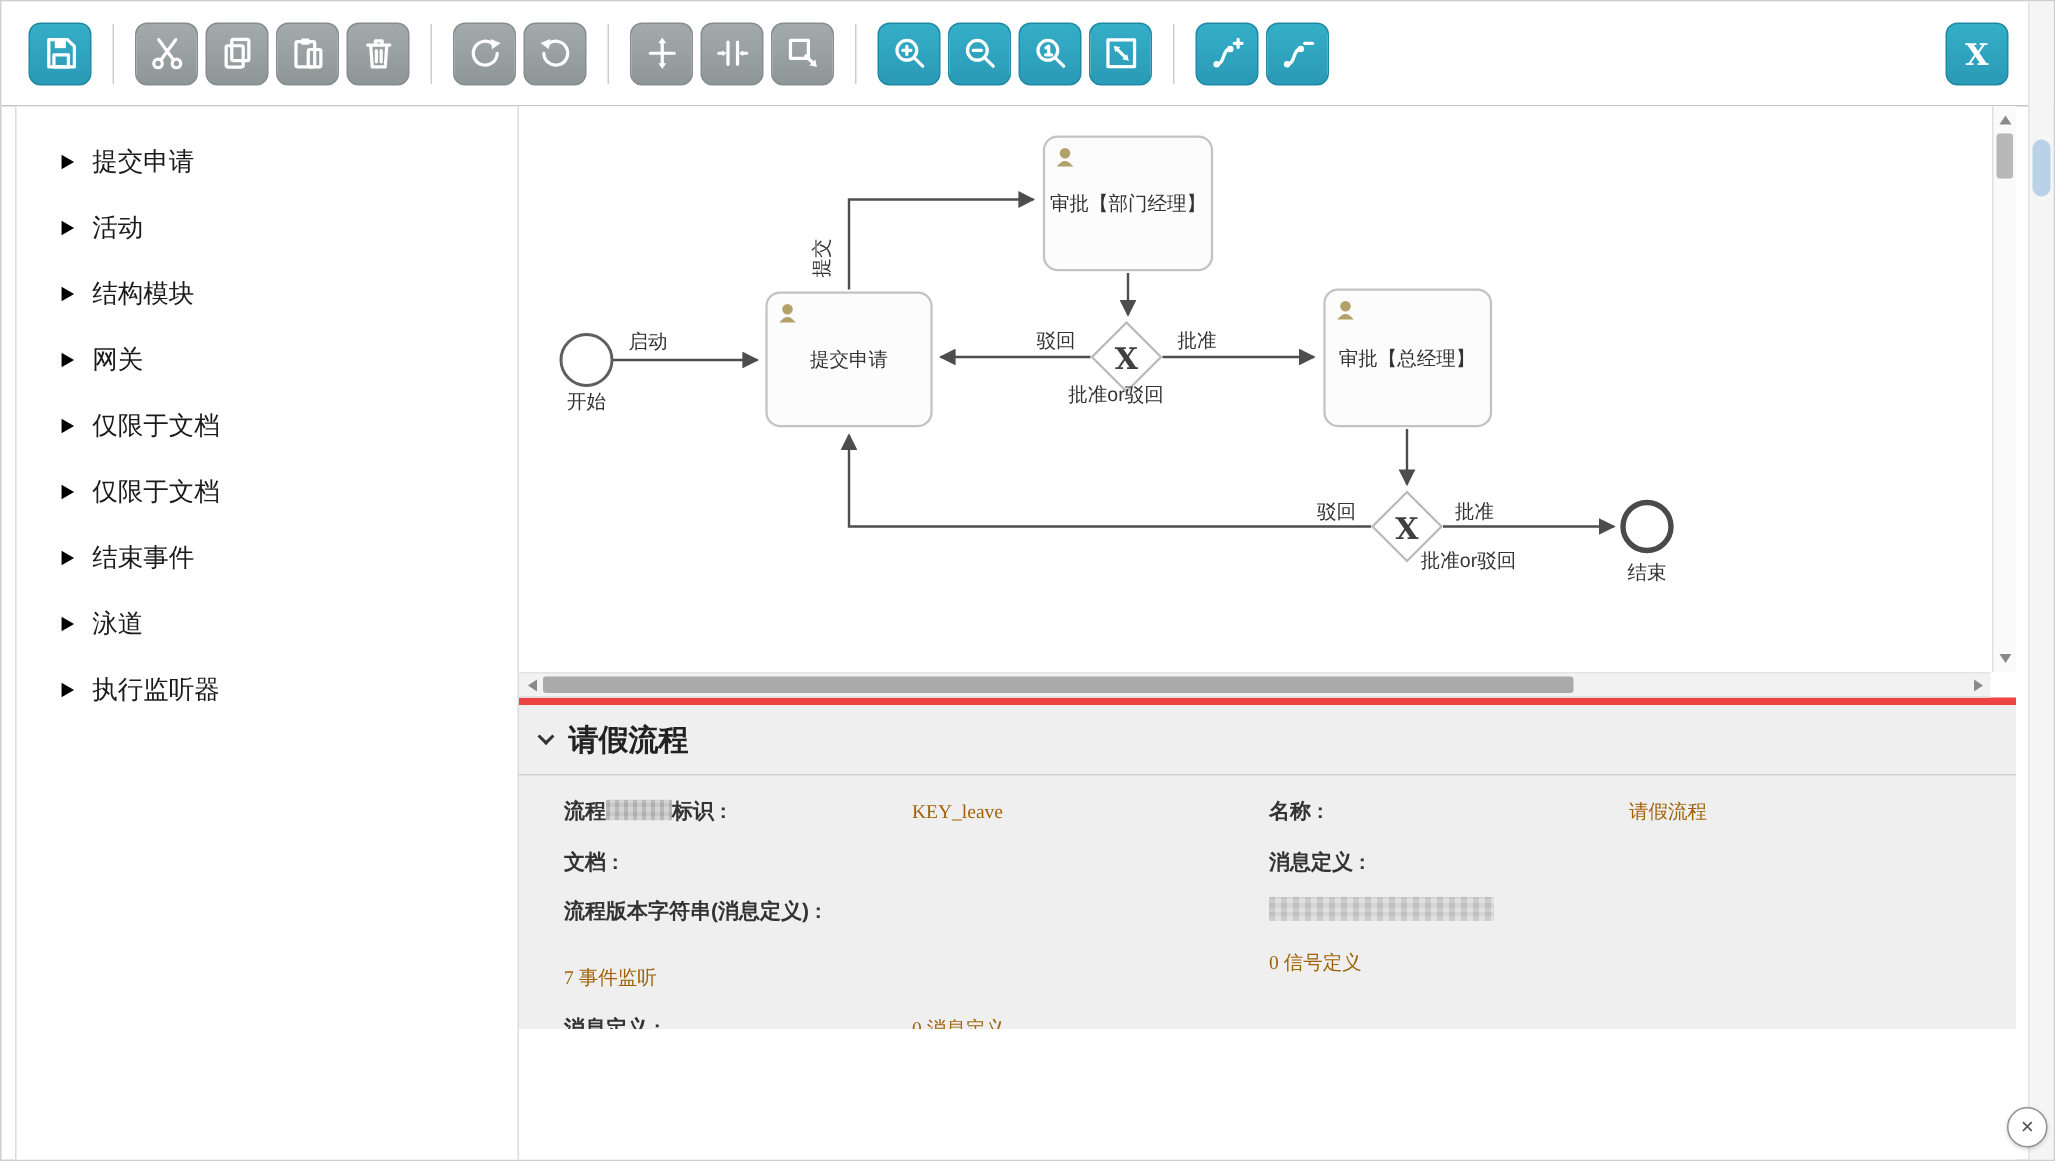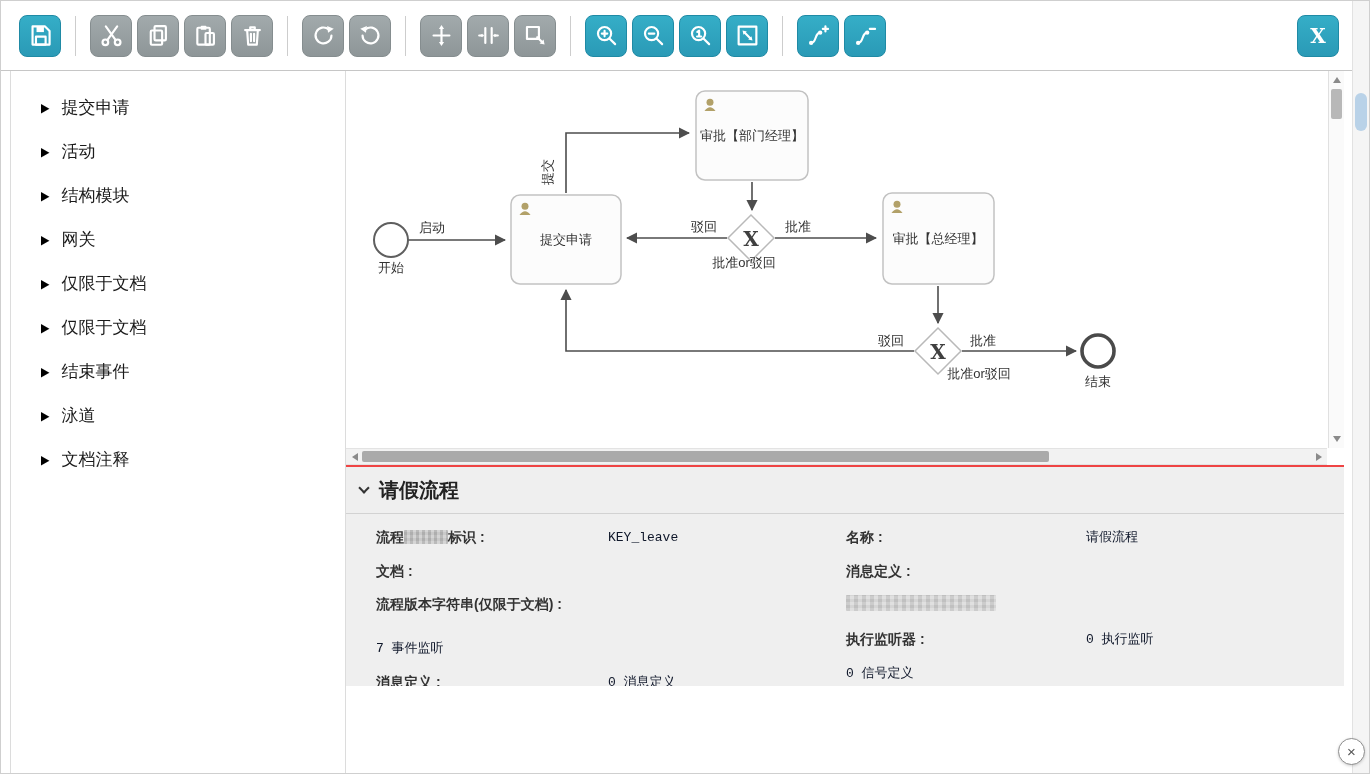--- a/index.html
+++ b/index.html
@@ -46,32 +46,32 @@
   .tri-right { width:0; height:0; border-top:4px solid transparent; border-bottom:4px solid transparent; border-left:6px solid #8a8a8a; }
   .vthumb { position:absolute; top:18px; left:2px; width:11px; height:30px; background:#b8b8b8; border-radius:2px; }
 
   .hscroll { height:17px; background:#f2f2f2; border-top:1px solid #e3e3e3; border-bottom:1px solid #e3e3e3;
              position:relative; margin-right:17px; flex:0 0 auto; }
   .harrow { position:absolute; top:0; width:15px; height:100%; display:flex; align-items:center; justify-content:center; }
   .harrow.left { left:1px; } .harrow.right { right:1px; }
   .hthumb { position:absolute; left:16px; top:2px; height:11px; width:70%; background:#aaaaaa; border-radius:2px; }
 
   
-  .props { height:221px; background:#efefef; border-top:2px solid #ef4444; overflow:hidden; }
+  .props { height:221px; background:#efefef; border-top:5px solid #ef4444; overflow:hidden; }
   .props-title { height:47px; display:flex; align-items:center; padding-left:14px; border-bottom:1px solid #d2d2d2; cursor:pointer; }
   .chev { width:8px; height:8px; border-right:2px solid #333; border-bottom:2px solid #333; transform:rotate(45deg); margin:-4px 11px 0 0; }
   .props-title .ptitle { font-size:20px; font-weight:700; color:#222; }
   .props-body { display:flex; padding:13px 0 0 30px; }
   .pcol.pleft { width:470px; flex:0 0 auto; }
   .pcol.pright { flex:1; }
   .prop-row { display:flex; line-height:20px; margin-bottom:13px; align-items:flex-start; }
   .prop-label { font-weight:700; font-size:14px; color:#333; padding-right:10px; }
   .pleft .prop-label { width:232px; flex:0 0 auto; }
   .pright .prop-label { width:240px; flex:0 0 auto; }
-  .prop-value { font-family:Liberation Mono, monospace; font-size:13px; color:#0f172a; padding-top:1px; }
+  .prop-value { font-family:Liberation Serif, serif; font-size:13px; color:#a16207; padding-top:1px; }
   .redact { display:inline-block; height:14px; vertical-align:-2px; border-radius:1px;
             background:repeating-linear-gradient(90deg, rgba(0,0,0,.10) 0 3px, rgba(255,255,255,.12) 3px 6px),
                        repeating-linear-gradient(0deg, #cfcfcf 0 3px, #c2c2c2 3px 6px); }
   .value-redact { height:16px;
             background:repeating-linear-gradient(90deg, rgba(0,0,0,.06) 0 4px, rgba(255,255,255,.18) 4px 8px),
                        repeating-linear-gradient(0deg, #d9d9d9 0 3px, #cccccc 3px 6px); }
 
   
   .page-scrollbar { position:absolute; top:0; right:0; width:17px; height:100%; background:#f5f5f5; border-left:1px solid #e2e2e2; }
   .page-thumb { position:absolute; top:92px; left:2px; width:12px; height:38px; background:#b9d2e8; border-radius:6px; }
@@ -239,21 +239,21 @@
       <div class="pal-item">
         <span class="pal-arrow">▶</span>
         <span>结束事件</span>
       </div>
       <div class="pal-item">
         <span class="pal-arrow">▶</span>
         <span>泳道</span>
       </div>
       <div class="pal-item">
         <span class="pal-arrow">▶</span>
-        <span>文档注释</span>
+        <span>执行监听器</span>
       </div>
     </div>
 
   <div class="workarea">
 
     <div class="canvas">
       <svg class="diagram" viewBox="0 0 982 377">
         <defs>
           <marker id="arr" viewBox="0 0 10 10" refX="9" refY="5" markerWidth="7" markerHeight="7" orient="auto-start-reverse">
             <path d="M0 0 L10 5 L0 10 z" fill="#4d4d4d"></path>
@@ -351,21 +351,21 @@
         <div class="pcol pleft" id="props-left">
             <div class="prop-row">
               <div class="prop-label">流程<span class="redact" style="width: 44px;"></span>标识 :</div>
               <div class="prop-value">KEY_leave</div>
             </div>
             <div class="prop-row">
               <div class="prop-label">文档 :</div>
               <div class="prop-value"></div>
             </div>
             <div class="prop-row" style="margin-bottom: 24px;">
-              <div class="prop-label">流程版本字符串(仅限于文档) :</div>
+              <div class="prop-label">流程版本字符串(消息定义) :</div>
               <div class="prop-value"></div>
             </div>
             <div class="prop-row">
               <div class="prop-value">7 事件监听</div>
             </div>
             <div class="prop-row">
               <div class="prop-label">消息定义 :</div>
               <div class="prop-value">0 消息定义</div>
             </div>
           </div>
@@ -373,24 +373,20 @@
             <div class="prop-row">
               <div class="prop-label">名称 :</div>
               <div class="prop-value">请假流程</div>
             </div>
             <div class="prop-row">
               <div class="prop-label">消息定义 :</div>
               <div class="prop-value"></div>
             </div>
             <div class="prop-row">
               <div class="prop-value"><span class="redact value-redact" style="width: 150px;"></span></div>
-            </div>
-            <div class="prop-row">
-              <div class="prop-label">执行监听器 :</div>
-              <div class="prop-value">0 执行监听</div>
             </div>
             <div class="prop-row">
               <div class="prop-value">0 信号定义</div>
             </div>
           </div>
       </div>
     </div>
 
   </div>
 </div>

